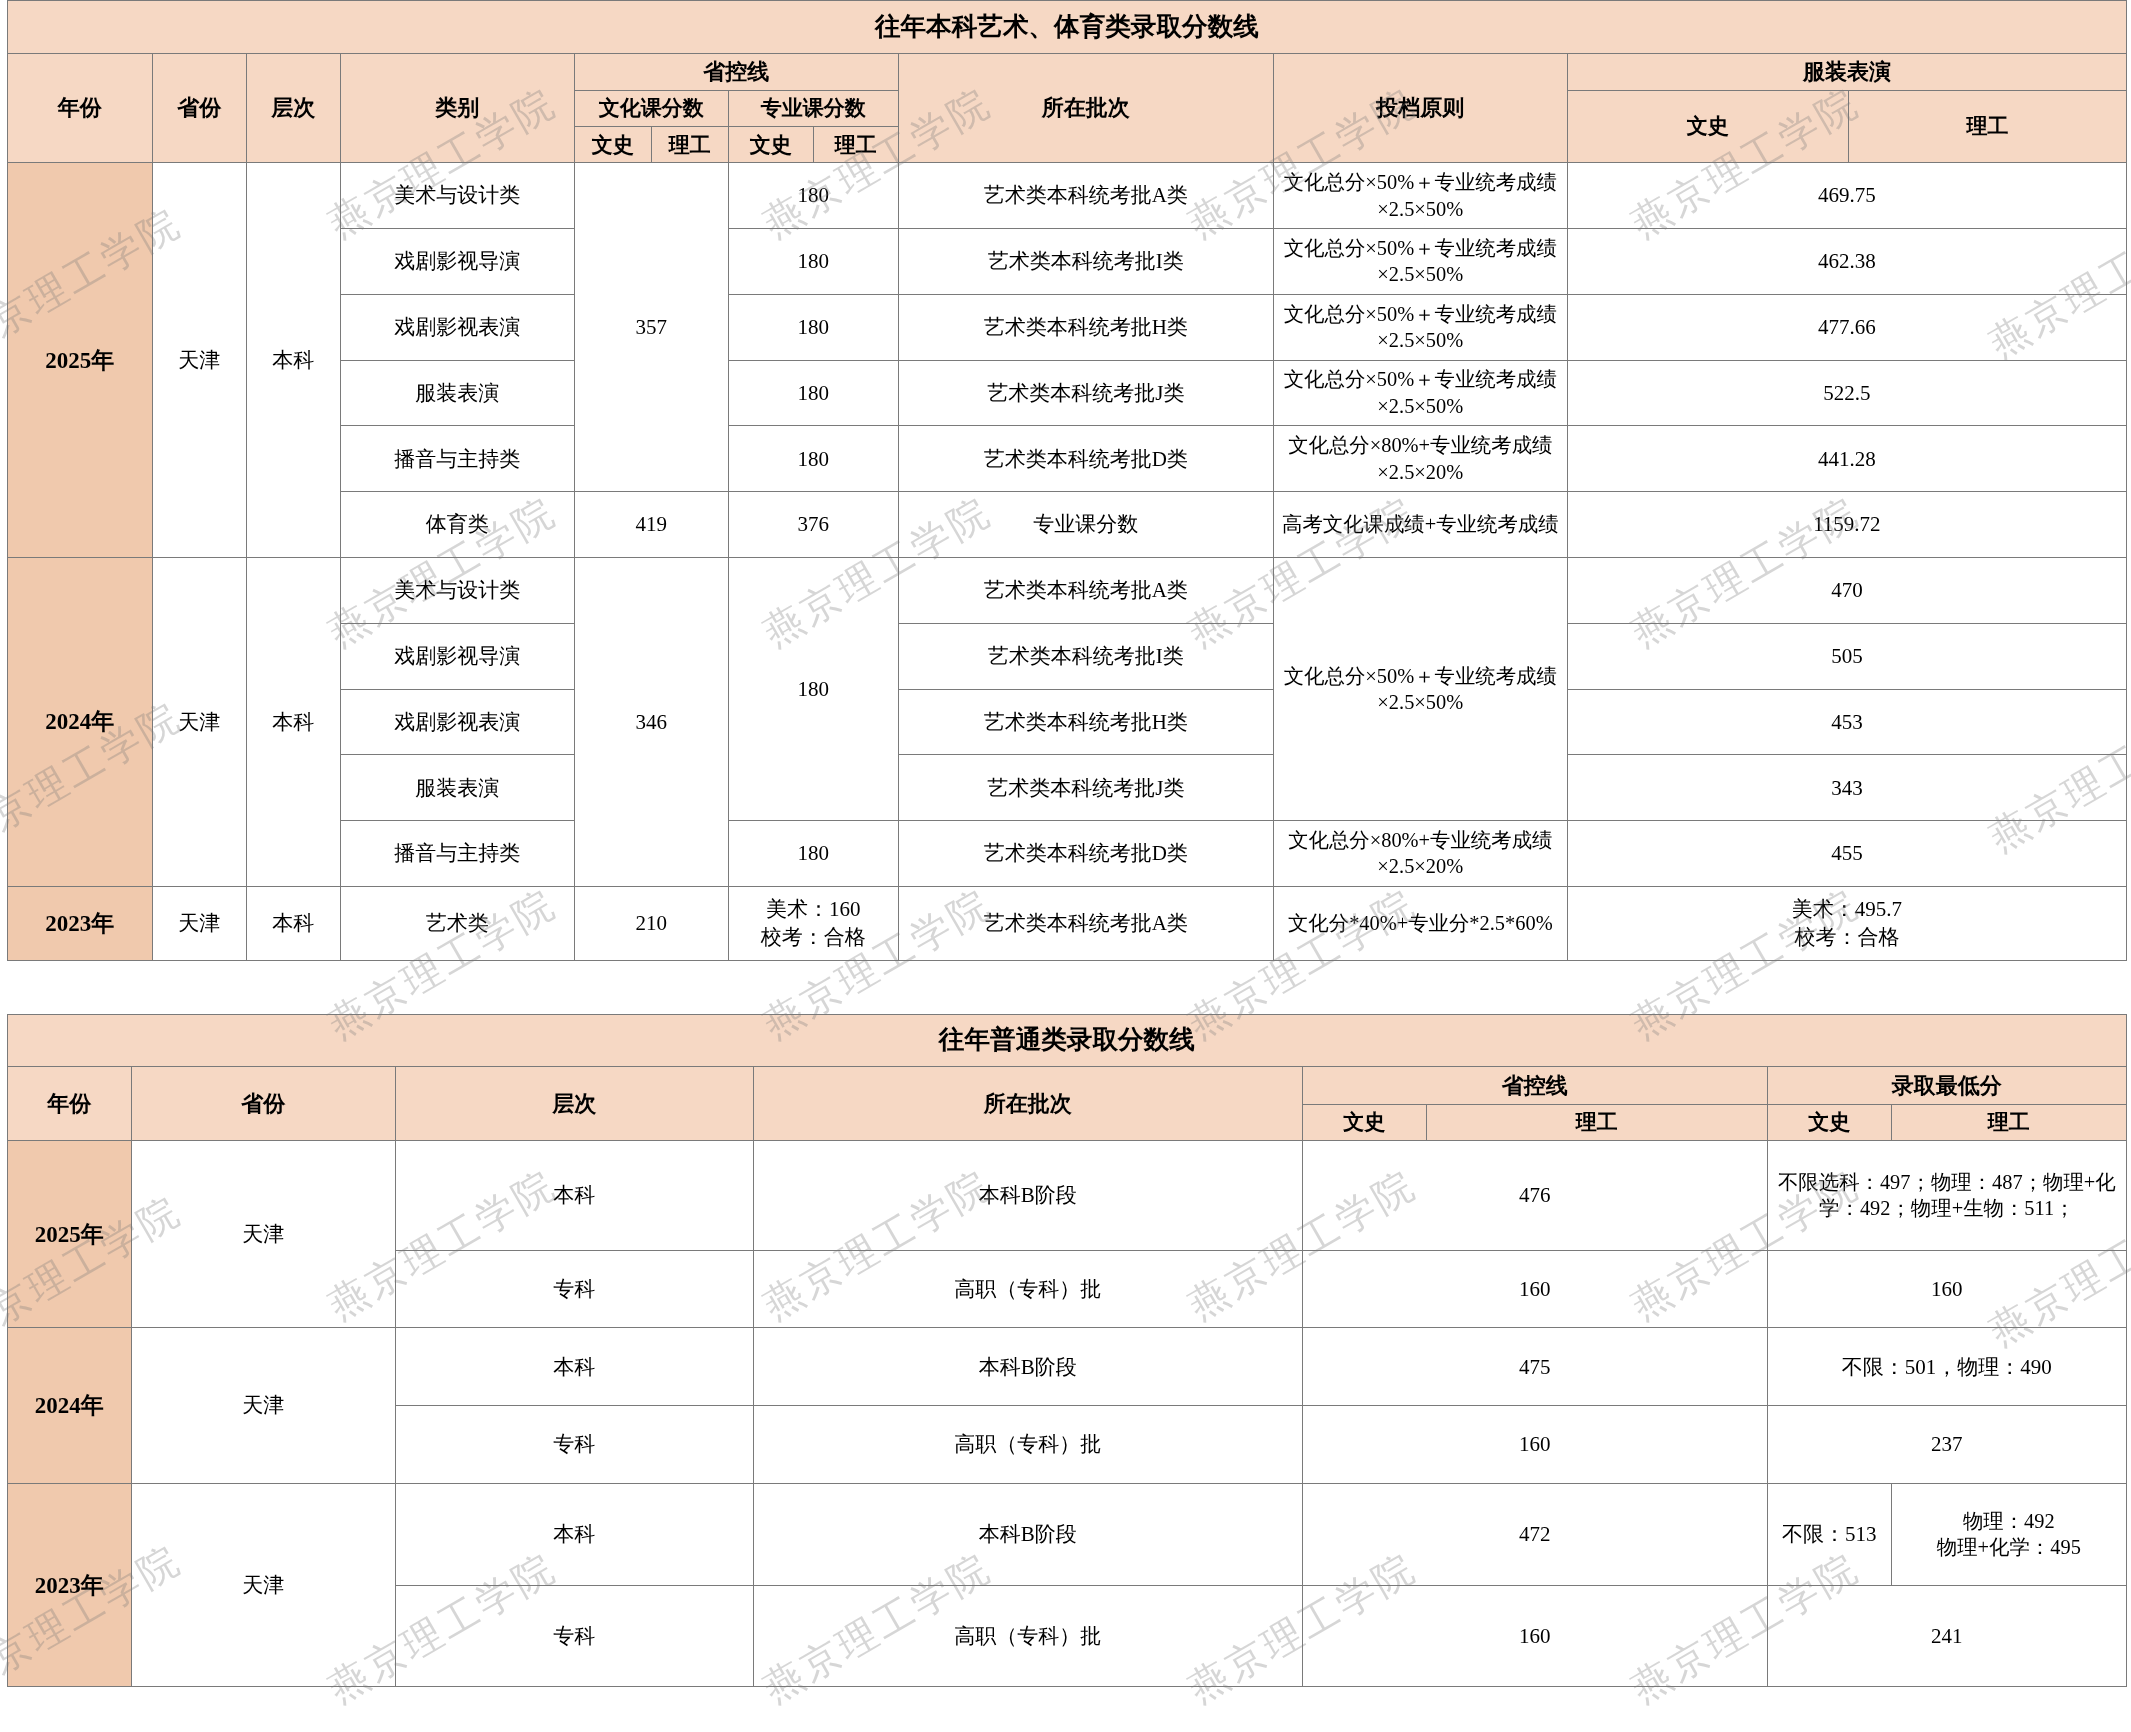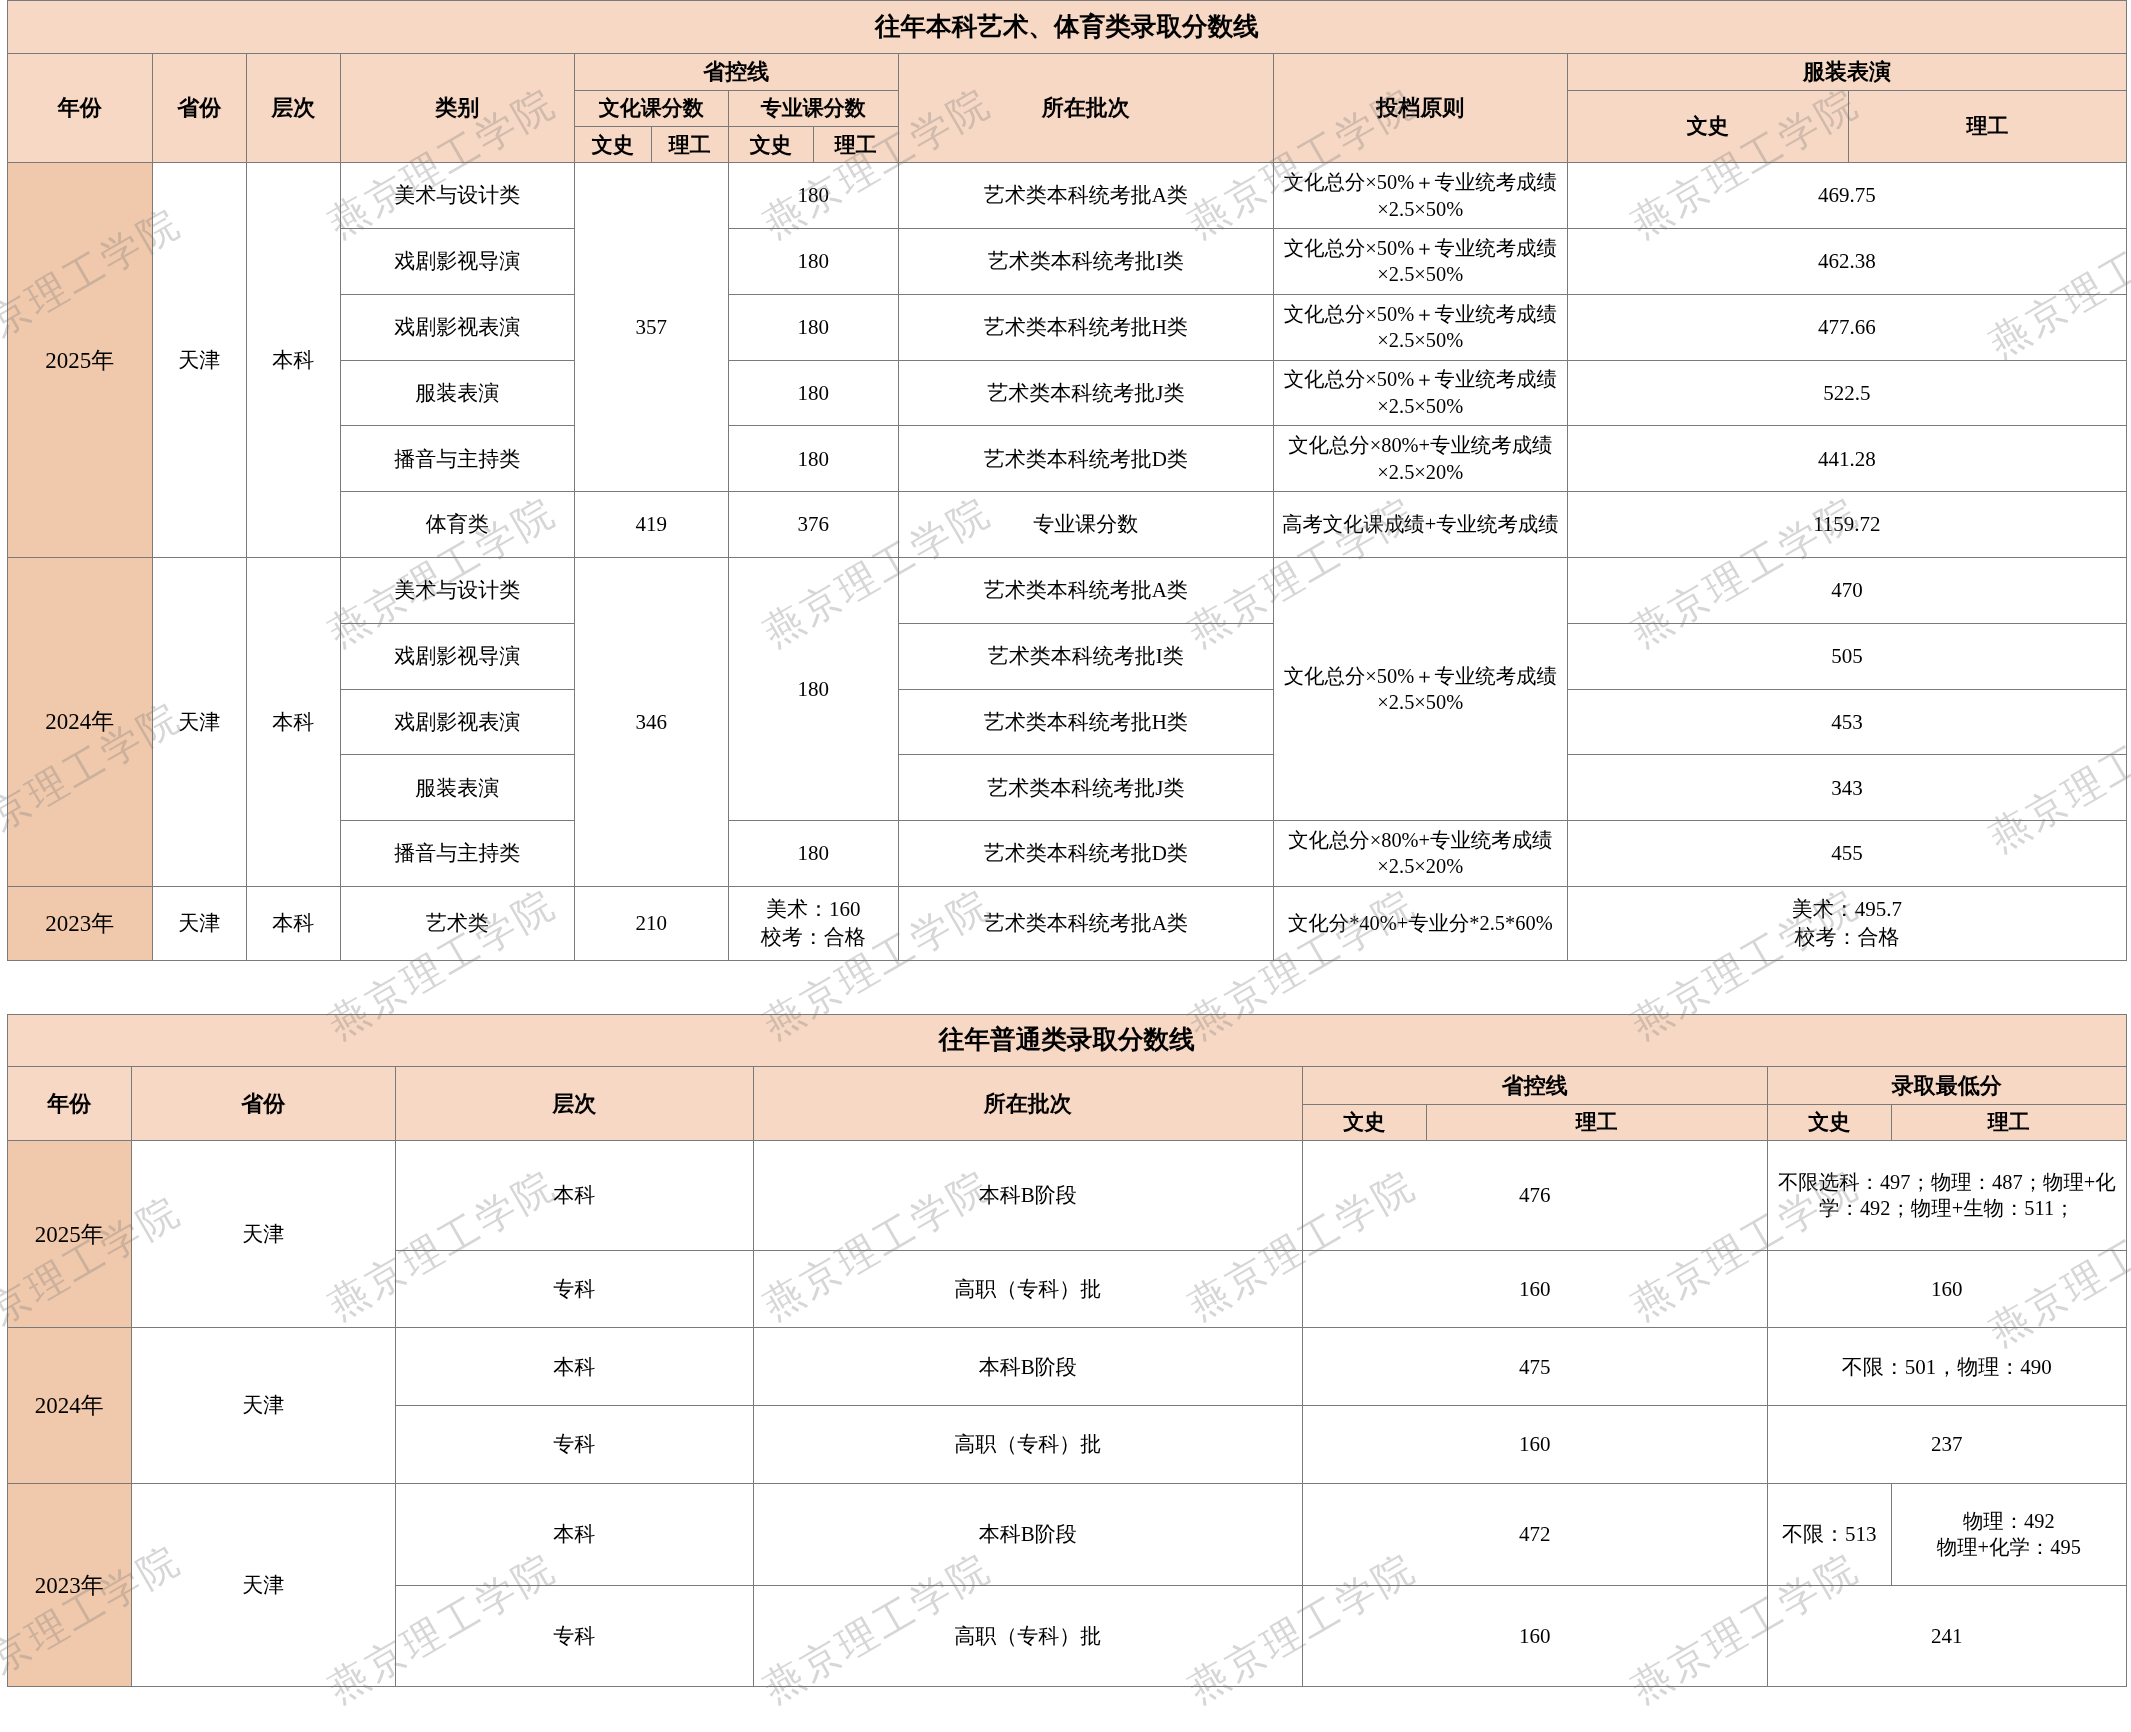--- a/index.html
+++ b/index.html
@@ -46,21 +46,21 @@
   }
   .title-cell{
     font-size:25.6px;
     font-weight:700;
     padding:8.5px 0;
     background:#f6d8c4;
     border:0.9px solid #7a7a7a;
   }
   .hdr{background:#f6d8c4;font-weight:700;font-size:22px;}
   .hdr-sub{background:#f6d8c4;font-weight:700;font-size:21px;}
-  .year-cell{background:#f0c9ad;font-weight:400;font-size:23px;}
+  .year-cell{background:#f0c9ad;font-weight:700;font-size:23px;}
   .body-cell{background:#ffffff;}
   .tight{line-height:1.3;font-size:20.4px;margin-left:40px;}
   .spacer{height:53px;}
 </style>
 </head>
 <body>
 
 <div class="page">
 
   <div class="wm-layer">

